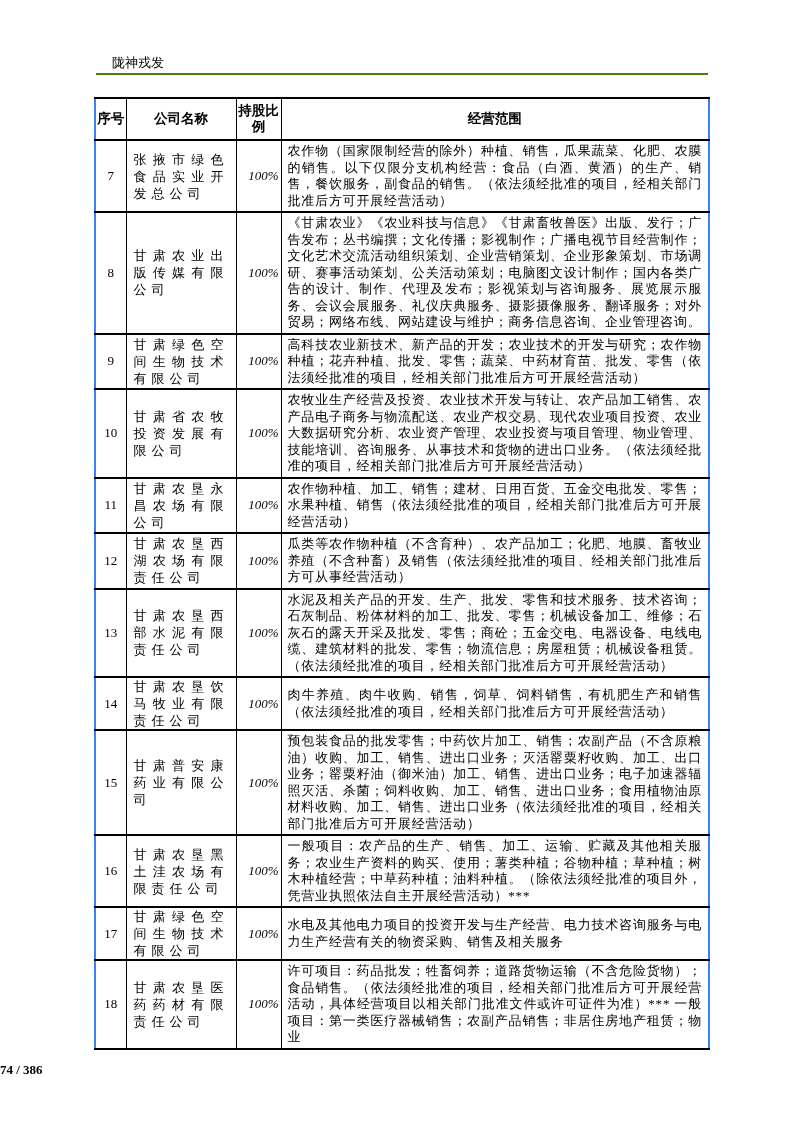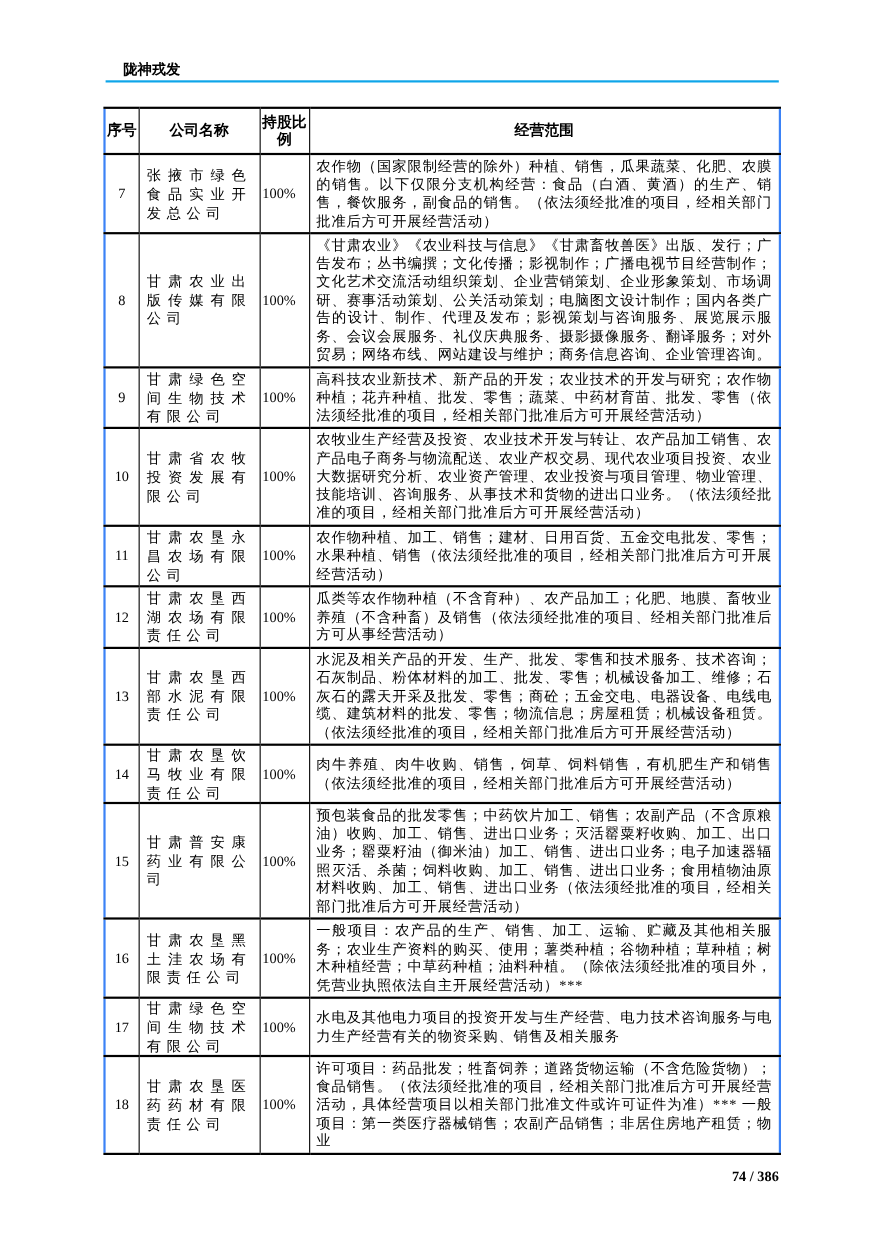--- a/index.html
+++ b/index.html
@@ -10,25 +10,24 @@
     background:#ffffff;
     overflow:hidden;
     font-family:"Liberation Serif","DejaVu Serif",serif;
     color:#000;
   }
   .doc-header {
     margin:55px 85px 0 96px;
     display:flex;
     justify-content:space-between;
     align-items:flex-end;
-    border-bottom:2px solid #0ea5e9;
+    border-bottom:2px solid #4d7c0f;
     padding-bottom:3px;
     font-size:13px;
     line-height:15px;
-    font-weight:bold;
   }
   .doc-header .hleft { padding-left:16px; }
   table.company-table {
     margin:22px 0 0 94px;
     width:614px;
     border-collapse:collapse;
     border:2px solid #3b82f6;
     table-layout:fixed;
   }
   col.c-no      { width:31px;  }
@@ -49,31 +48,31 @@
     line-height:16px;
   }
   td { font-size:13px; line-height:16px; }
   td.col-no    { text-align:center; padding:1px 2px; }
   td.col-company {
     text-align:justify;
     padding:0 7px;
     letter-spacing:5px;
     line-height:17px;
   }
-  td.col-ratio { text-align:left; padding:1px 2px; }
+  td.col-ratio { text-align:right; padding:1px 2px;font-style:italic; }
   td.col-scope {
     text-align:justify;
     padding:2px 6px;
     letter-spacing:0.8px;
     line-height:16.5px;
     border-radius:20px;
   }
   .doc-footer {
     margin:12px 85px 0 0;
-    text-align:right;
+    text-align:left;
     font-weight:bold;
     font-size:13px;
   }
 </style>
 </head>
 <body>
 
 <div class="page">
 
   <div class="doc-header">

